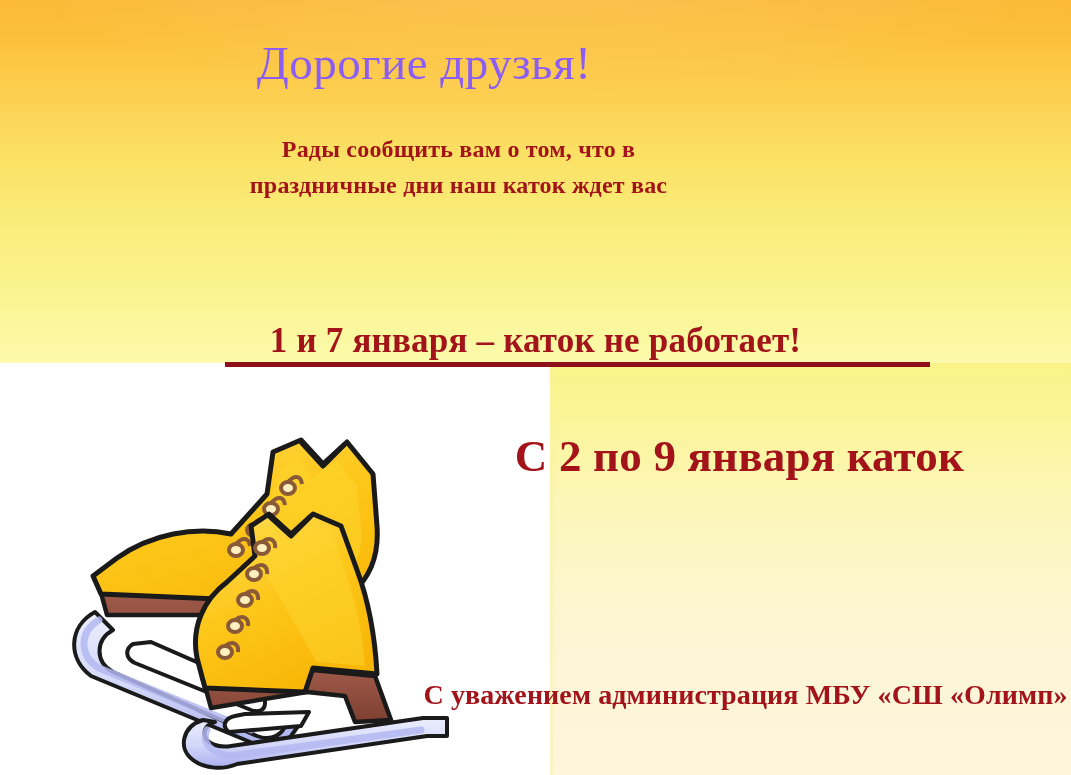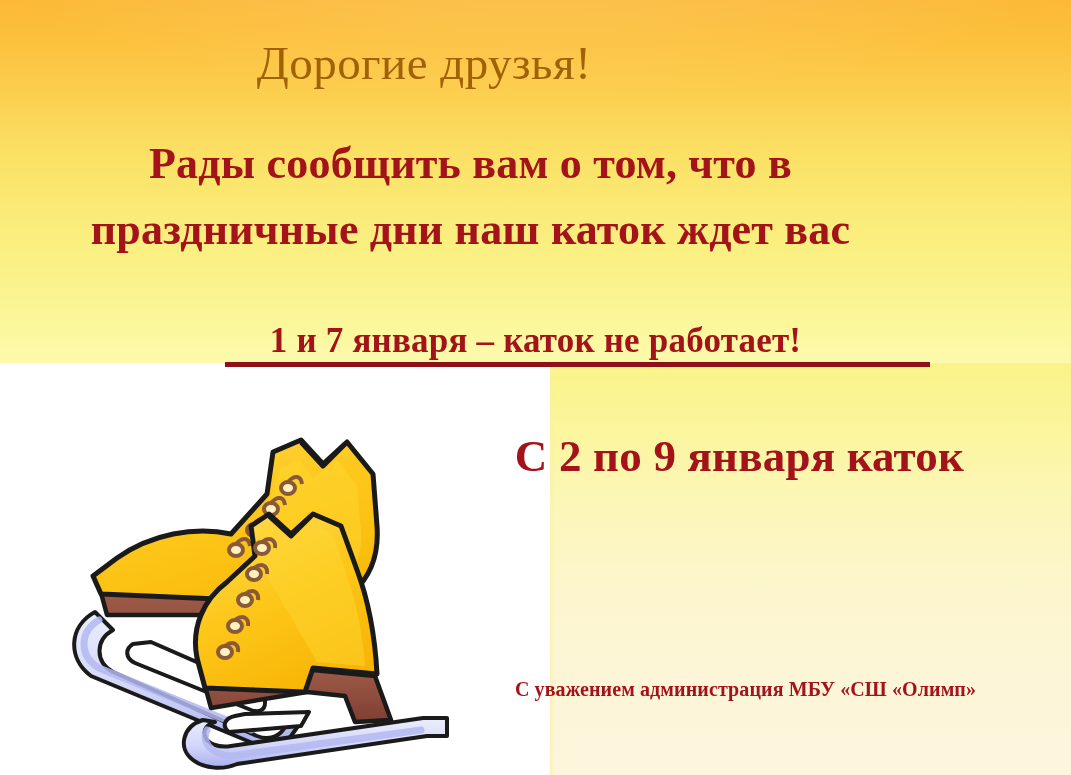--- a/index.html
+++ b/index.html
@@ -72,31 +72,30 @@
     text-align: center;
     line-height: 1.18;
     white-space: nowrap;
   }
 
   #title {
     left: 0; top: 36px;
     width: 848px;
     font-size: 47px;
     letter-spacing: 0.5px;
-    color: #a16207;
+    color: #8b5cf6;
   }
 
   #intro {
     left: 0; top: 131px;
     width: 917px;
-    font-size: 44px;
+    font-size: 24px;
     font-weight: bold;
     line-height: 1.5;
     letter-spacing: 0.2px;
-    padding-left: 12px;
   }
   #intro div { display: block; }
 
   #closed-line {
     left: 0; top: 320px;
     width: 1071px;
     font-size: 35px;
     font-weight: bold;
     letter-spacing: 0.2px;
   }
@@ -116,21 +115,21 @@
     font-weight: bold;
     line-height: 1.28;
     text-align: center;
     letter-spacing: 0.2px;
   }
   #hours div { display: block; }
 
   #signature {
     left: 420px; top: 678px;
     width: 651px;
-    font-size: 20px;
+    font-size: 28px;
     font-weight: bold;
     letter-spacing: 0.1px;
   }
 
   
   #skates {
     position: absolute;
     left: 55px;
     top: 430px;
     width: 440px;

